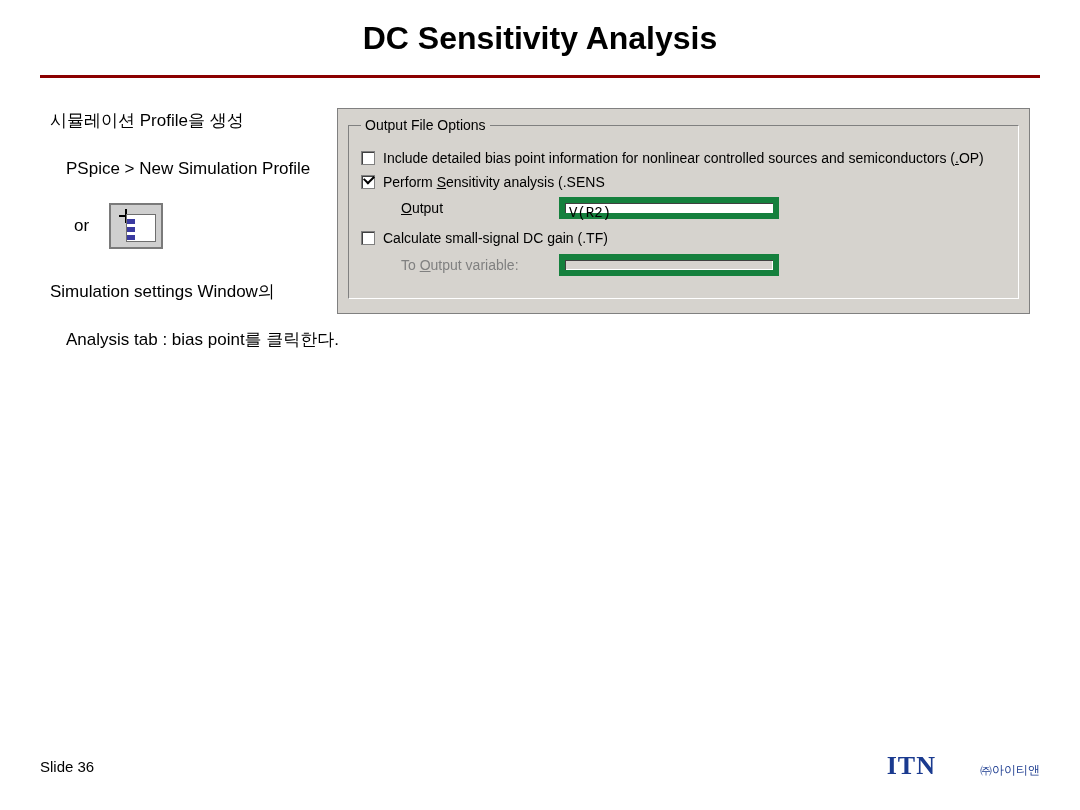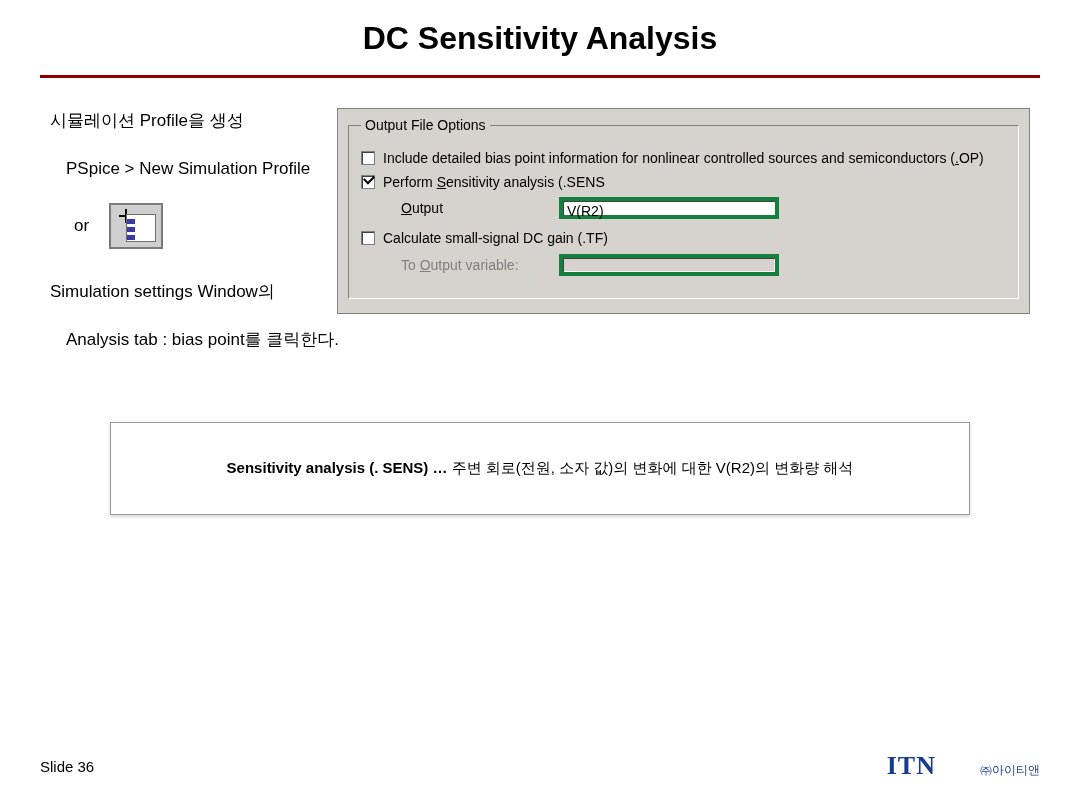--- a/index.html
+++ b/index.html
@@ -131,27 +131,28 @@
   .sub-row {
     display: flex;
     align-items: center;
     gap: 8px;
     margin: 6px 0 10px 40px;
   }
   .sub-row .label { width: 150px; }
   .textbox {
     height: 22px;
     background: #fff;
-    border: 4px solid #15803d;
+    border: 6px solid #15803d;
     box-shadow: inset 1px 1px 0 #404040, inset -1px -1px 0 #fff;
     padding: 2px 4px;
     font-size: 14px;
     color: #000;
     flex: 1;
     max-width: 220px;
+    font-family: Liberation Mono, monospace;
   }
   .disabled { color: #808080; }
   .textbox.disabled { background: #d6d3ce; }
   
   .callout {
     margin: 70px 60px 0;
     border: 1px solid #999;
     padding: 36px 20px;
     text-align: center;
     font-size: 15px;
@@ -244,23 +245,20 @@
           </span>
       </span>
     </div>
     <p>Simulation settings Window의</p>
     <p class="indent">Analysis tab : bias point를 클릭한다.</p>
   </div>
 
   <div class="full-width" style="margin-top:10px;">
   </div>
 
-  <div class="callout">
-    <span class="lead">Sensitivity analysis (. SENS) …</span><span> 주변 회로(전원, 소자 값)의 변화에 대한 V(R2)의 변화량 해석</span>
-  </div>
 
 </div>
 
 <div class="footer">
   <span>Slide 36</span>
   <span class="brand">
     <span class="itn">ITN</span>
     <span class="ko">㈜아이티앤</span>
   </span>
 </div>

